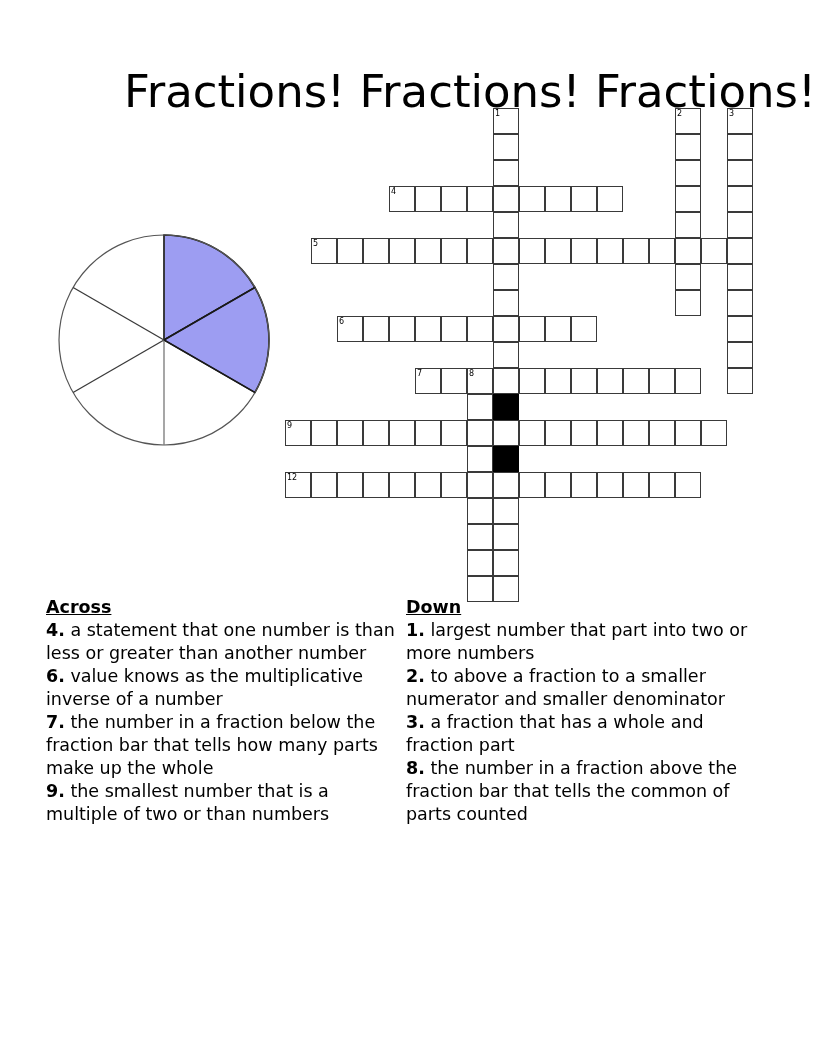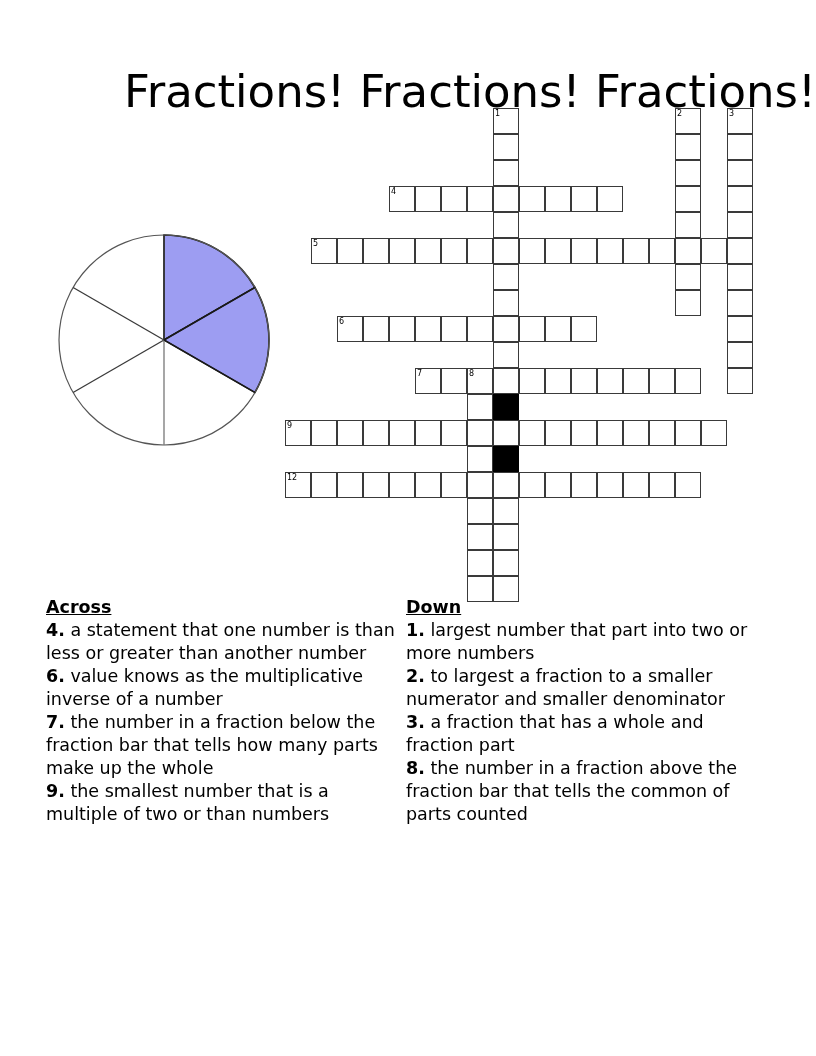--- a/index.html
+++ b/index.html
@@ -254,17 +254,17 @@
     <span class="clue-heading">Across</span>
     <span class="clue"><b class="clue-no">4.</b> <span>a statement that one number is than less or greater than another number</span></span>
     <span class="clue"><b class="clue-no">6.</b> <span>value knows as the multiplicative inverse of a number</span></span>
     <span class="clue"><b class="clue-no">7.</b> <span>the number in a fraction below the fraction bar that tells how many parts make up the whole</span></span>
     <span class="clue"><b class="clue-no">9.</b> <span>the smallest number that is a multiple of two or than numbers</span></span>
   </div>
 
   <div class="clue-col" id="clue-col-right">
     <span class="clue-heading">Down</span>
     <span class="clue"><b class="clue-no">1.</b> <span>largest number that part into two or more numbers</span></span>
-    <span class="clue"><b class="clue-no">2.</b> <span>to largest a fraction to a smaller numerator and smaller denominator</span></span>
+    <span class="clue"><b class="clue-no">2.</b> <span>to above a fraction to a smaller numerator and smaller denominator</span></span>
     <span class="clue"><b class="clue-no">3.</b> <span>a fraction that has a whole and fraction part</span></span>
     <span class="clue"><b class="clue-no">8.</b> <span>the number in a fraction above the fraction bar that tells the common of parts counted</span></span>
   </div>
 </div>
 
 </body></html>

